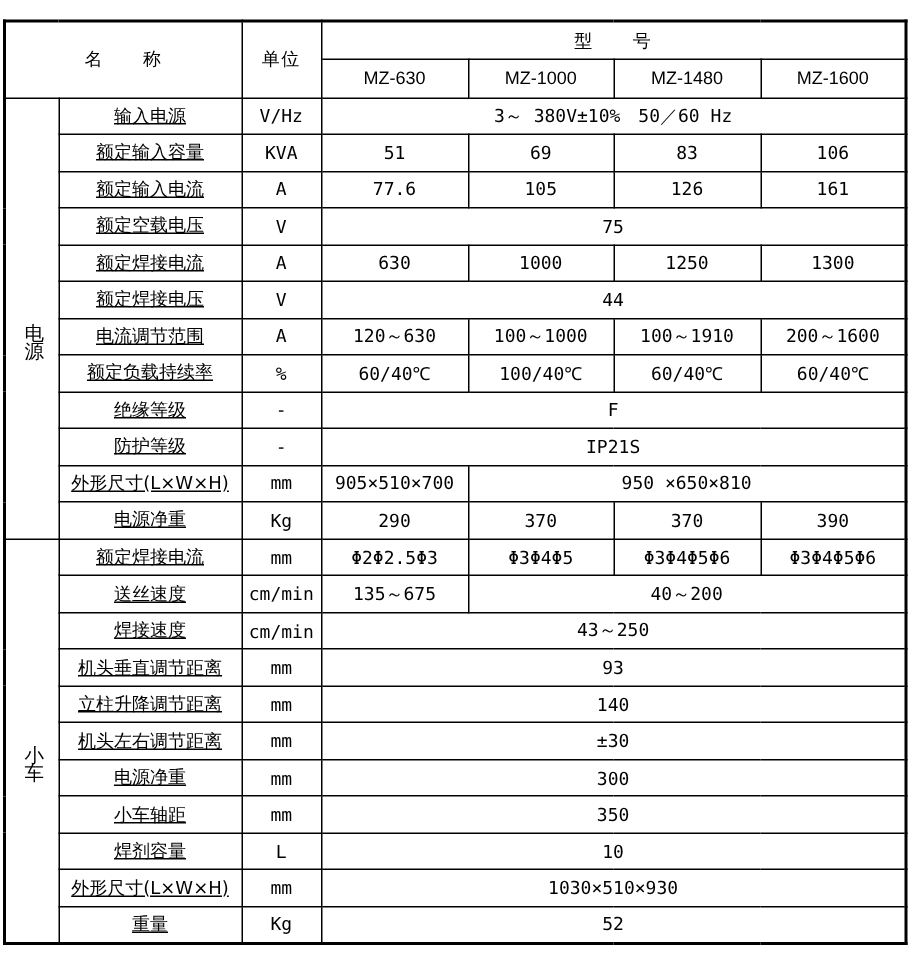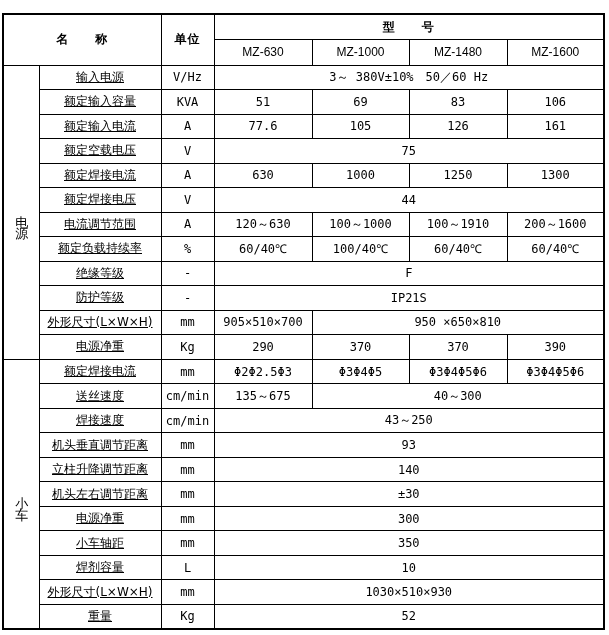--- a/index.html
+++ b/index.html
@@ -19,21 +19,21 @@
     border:1px solid #000000;
     font-size:12px;
     text-align:center;
     vertical-align:middle;
     padding:0;
     overflow:hidden;
     white-space:nowrap;
   }
   tr.hrow { height:25px; }
   tr.drow { height:24px; }
-  td.hdr { font-weight:bold; font-size:13px; letter-spacing:1px; }
+  td.hdr { font-weight:normal; font-size:13px; letter-spacing:1px; }
   td.model { font-family:Liberation Sans, sans-serif; font-size:12px; }
   td.label-cell { text-align:left; padding-left:9px; font-size:12px;text-decoration:underline; }
   td.unit-cell, td.val-cell {
     font-family:"DejaVu Sans Mono","Liberation Mono",monospace;
     font-size:12px;
   }
   td.group-cell { width:36px; }
   .vtext {
     writing-mode:vertical-rl;
     text-orientation:upright;
@@ -158,21 +158,21 @@
     <td class="unit-cell">mm</td>
     <td class="val-cell">Φ2Φ2.5Φ3</td>
     <td class="val-cell">Φ3Φ4Φ5</td>
     <td class="val-cell">Φ3Φ4Φ5Φ6</td>
     <td class="val-cell">Φ3Φ4Φ5Φ6</td>
   </tr>
   <tr class="drow">
     <td class="label-cell">送丝速度</td>
     <td class="unit-cell">cm/min</td>
     <td class="val-cell">135～675</td>
-    <td class="val-cell" colspan="3">40～300</td>
+    <td class="val-cell" colspan="3">40～200</td>
   </tr>
   <tr class="drow">
     <td class="label-cell">焊接速度</td>
     <td class="unit-cell">cm/min</td>
     <td class="val-cell" colspan="4">43～250</td>
   </tr>
   <tr class="drow">
     <td class="label-cell">机头垂直调节距离</td>
     <td class="unit-cell">mm</td>
     <td class="val-cell" colspan="4">93</td>

